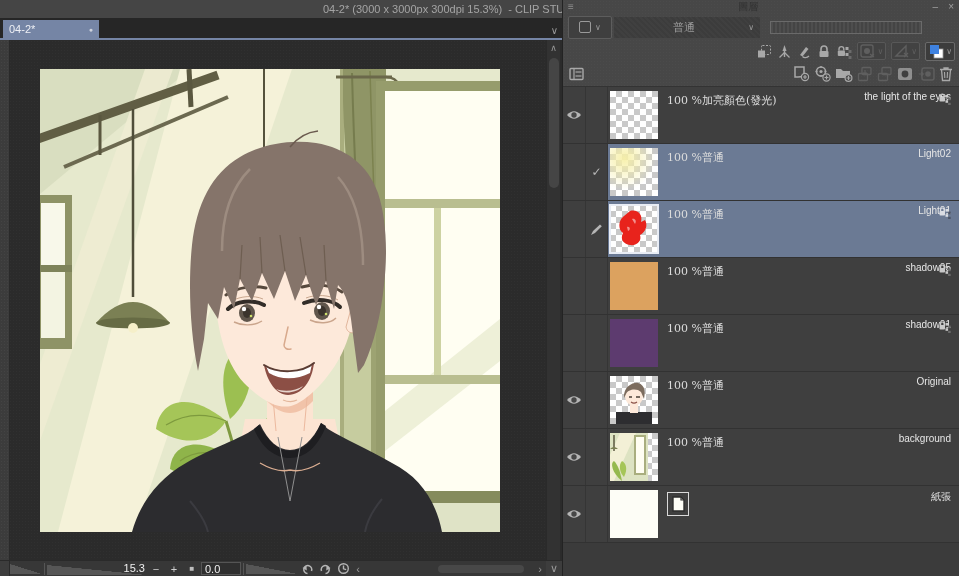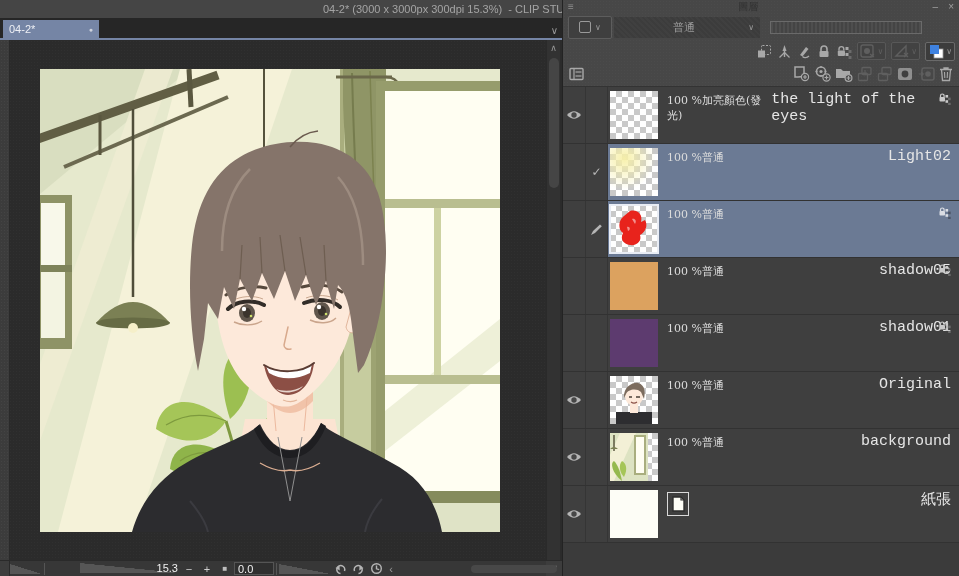--- a/index.html
+++ b/index.html
@@ -39,21 +39,21 @@
     border-left:1px solid #2a2a2a; }
   .vscroll .arrow { display:block; text-align:center; color:#9a9a9a; font-size:9px; height:16px; line-height:16px; }
   .vscroll .thumb { position:absolute; left:2px; top:18px; width:10px; height:130px;
     background:#454545; border-radius:5px; }
   
   .statusbar { position:absolute; left:0; bottom:0; width:562px; height:16px; background:#373737;
     border-top:1px solid #2a2a2a; display:flex; align-items:center; color:#d6d6d6; }
   .sb-corner { width:10px; height:100%; background:#3d3d3d; border-right:1px solid #2a2a2a; }
   .sb-sep { width:1px; height:12px; background:#555; margin:0 2px; }
   .wedge { height:10px; background:linear-gradient(to top right,#565656 49.5%,transparent 50%); }
-  .sb-zoomwrap { position:relative; width:100px; height:12px; display:flex; align-items:flex-start;margin-left:33px; }
+  .sb-zoomwrap { position:relative; width:100px; height:12px; display:flex; align-items:flex-end; }
   .sb-zoomwrap .wedge { width:100px; }
   .sb-val { position:absolute; right:2px; top:-1px; font-size:11px; color:#f0f0f0; }
   .sb-btn { width:18px; text-align:center; color:#cfcfcf; font-size:11px; }
   .sb-field { width:40px; height:13px; background:#2f2f2f; border:1px solid #555;
     color:#f0f0f0; padding:0 3px; font-size:11px; line-height:12px; }
   .sb-rotwedge { width:52px; }
   .sb-ico { width:18px; height:13px; display:flex; align-items:center; justify-content:center; }
   .sb-arrow { color:#9a9a9a; font-size:11px; width:12px; text-align:center; }
   .hscroll-track { flex:1; height:12px; position:relative; margin:0 2px; }
   .hscroll-thumb { position:absolute; left:72px; top:2px; width:86px; height:8px;
@@ -96,21 +96,21 @@
   .checker { background-color:#fff;
     background-image:linear-gradient(45deg,#c9c9c9 25%,transparent 25%,transparent 75%,#c9c9c9 75%),
                      linear-gradient(45deg,#c9c9c9 25%,transparent 25%,transparent 75%,#c9c9c9 75%);
     background-position:0 0,6px 6px; background-size:12px 12px; }
   .thumb.active { outline:2px solid #e9edf5; outline-offset:-1px; }
   .glow02 { position:absolute; inset:0;
     background:radial-gradient(circle at 30% 22%, rgba(247,240,168,.95), rgba(247,240,168,0) 62%); }
   .lmeta { flex:1; height:48px; padding-left:9px; display:flex; flex-direction:row;
     justify-content:space-between; }
   .lblend { font-size:11px; color:#dcdcdc; font-family:"DejaVu Serif","Liberation Serif",serif; padding-top:2px; }
-  .lname { font-size:15px; color:#e6e6e6; font-family:Liberation Mono, monospace; padding-bottom:2px; }
+  .lname { font-size:10px; color:#e6e6e6; font-family:Liberation Sans, sans-serif; padding-bottom:2px; }
   .lock-ind { position:absolute; top:5px; right:8px; }
   .paper-box { width:22px; height:24px; border:1px solid #d9d9d9; background:#3f3f3f;
     display:flex; align-items:center; justify-content:center; margin-top:2px; }
   .panel-footer { height:39px; background:#3b3b3b; }
   svg { display:block; }
 </style>
 </head>
 <body>
 
 <div class="app">
@@ -520,20 +520,21 @@
         </div>
         <div class="lrow-content" style="background: rgb(107, 122, 148);">
           <div class="thumb checker active">
             <svg width="48" height="48" viewBox="0 0 48 48">
               <path d="M20,6 C28,4 33,10 31,17 L35,15 C38,20 36,27 30,30 C32,36 27,41 20,40 C13,39 10,34 13,28 C8,25 8,15 14,11 Z" fill="#e8231c"></path>
               <path d="M22,14 C25,13 27,16 25,19 Z M17,22 C20,21 21,25 18,26 Z" fill="#ffffff" opacity="0.5"></path>
             </svg>
           </div>
           <div class="lmeta">
             <div class="lblend">100 %普通</div>
+            <div class="lname">Light01</div>
           </div>
           <span class="lock-ind">
             <svg width="13" height="13" viewBox="0 0 13 13">
                 <path d="M2.5,5 L2.5,3.8 A1.8,1.8 0 0 1 6.1,3.8 L6.1,5" fill="none" stroke="#d9dce3" stroke-width="1.2"></path>
                 <rect x="1.5" y="5" width="5.5" height="4.5" rx="0.8" fill="#d9dce3"></rect>
                 <rect x="7.5" y="3" width="2.6" height="2.6" fill="#d9dce3"></rect>
                 <rect x="10.1" y="5.6" width="2.6" height="2.6" fill="#4e5667"></rect>
                 <rect x="7.5" y="8.2" width="2.6" height="2.6" fill="#d9dce3"></rect>
                 <rect x="10.1" y="10.8" width="2.6" height="2.6" fill="#4e5667"></rect>
               </svg>

